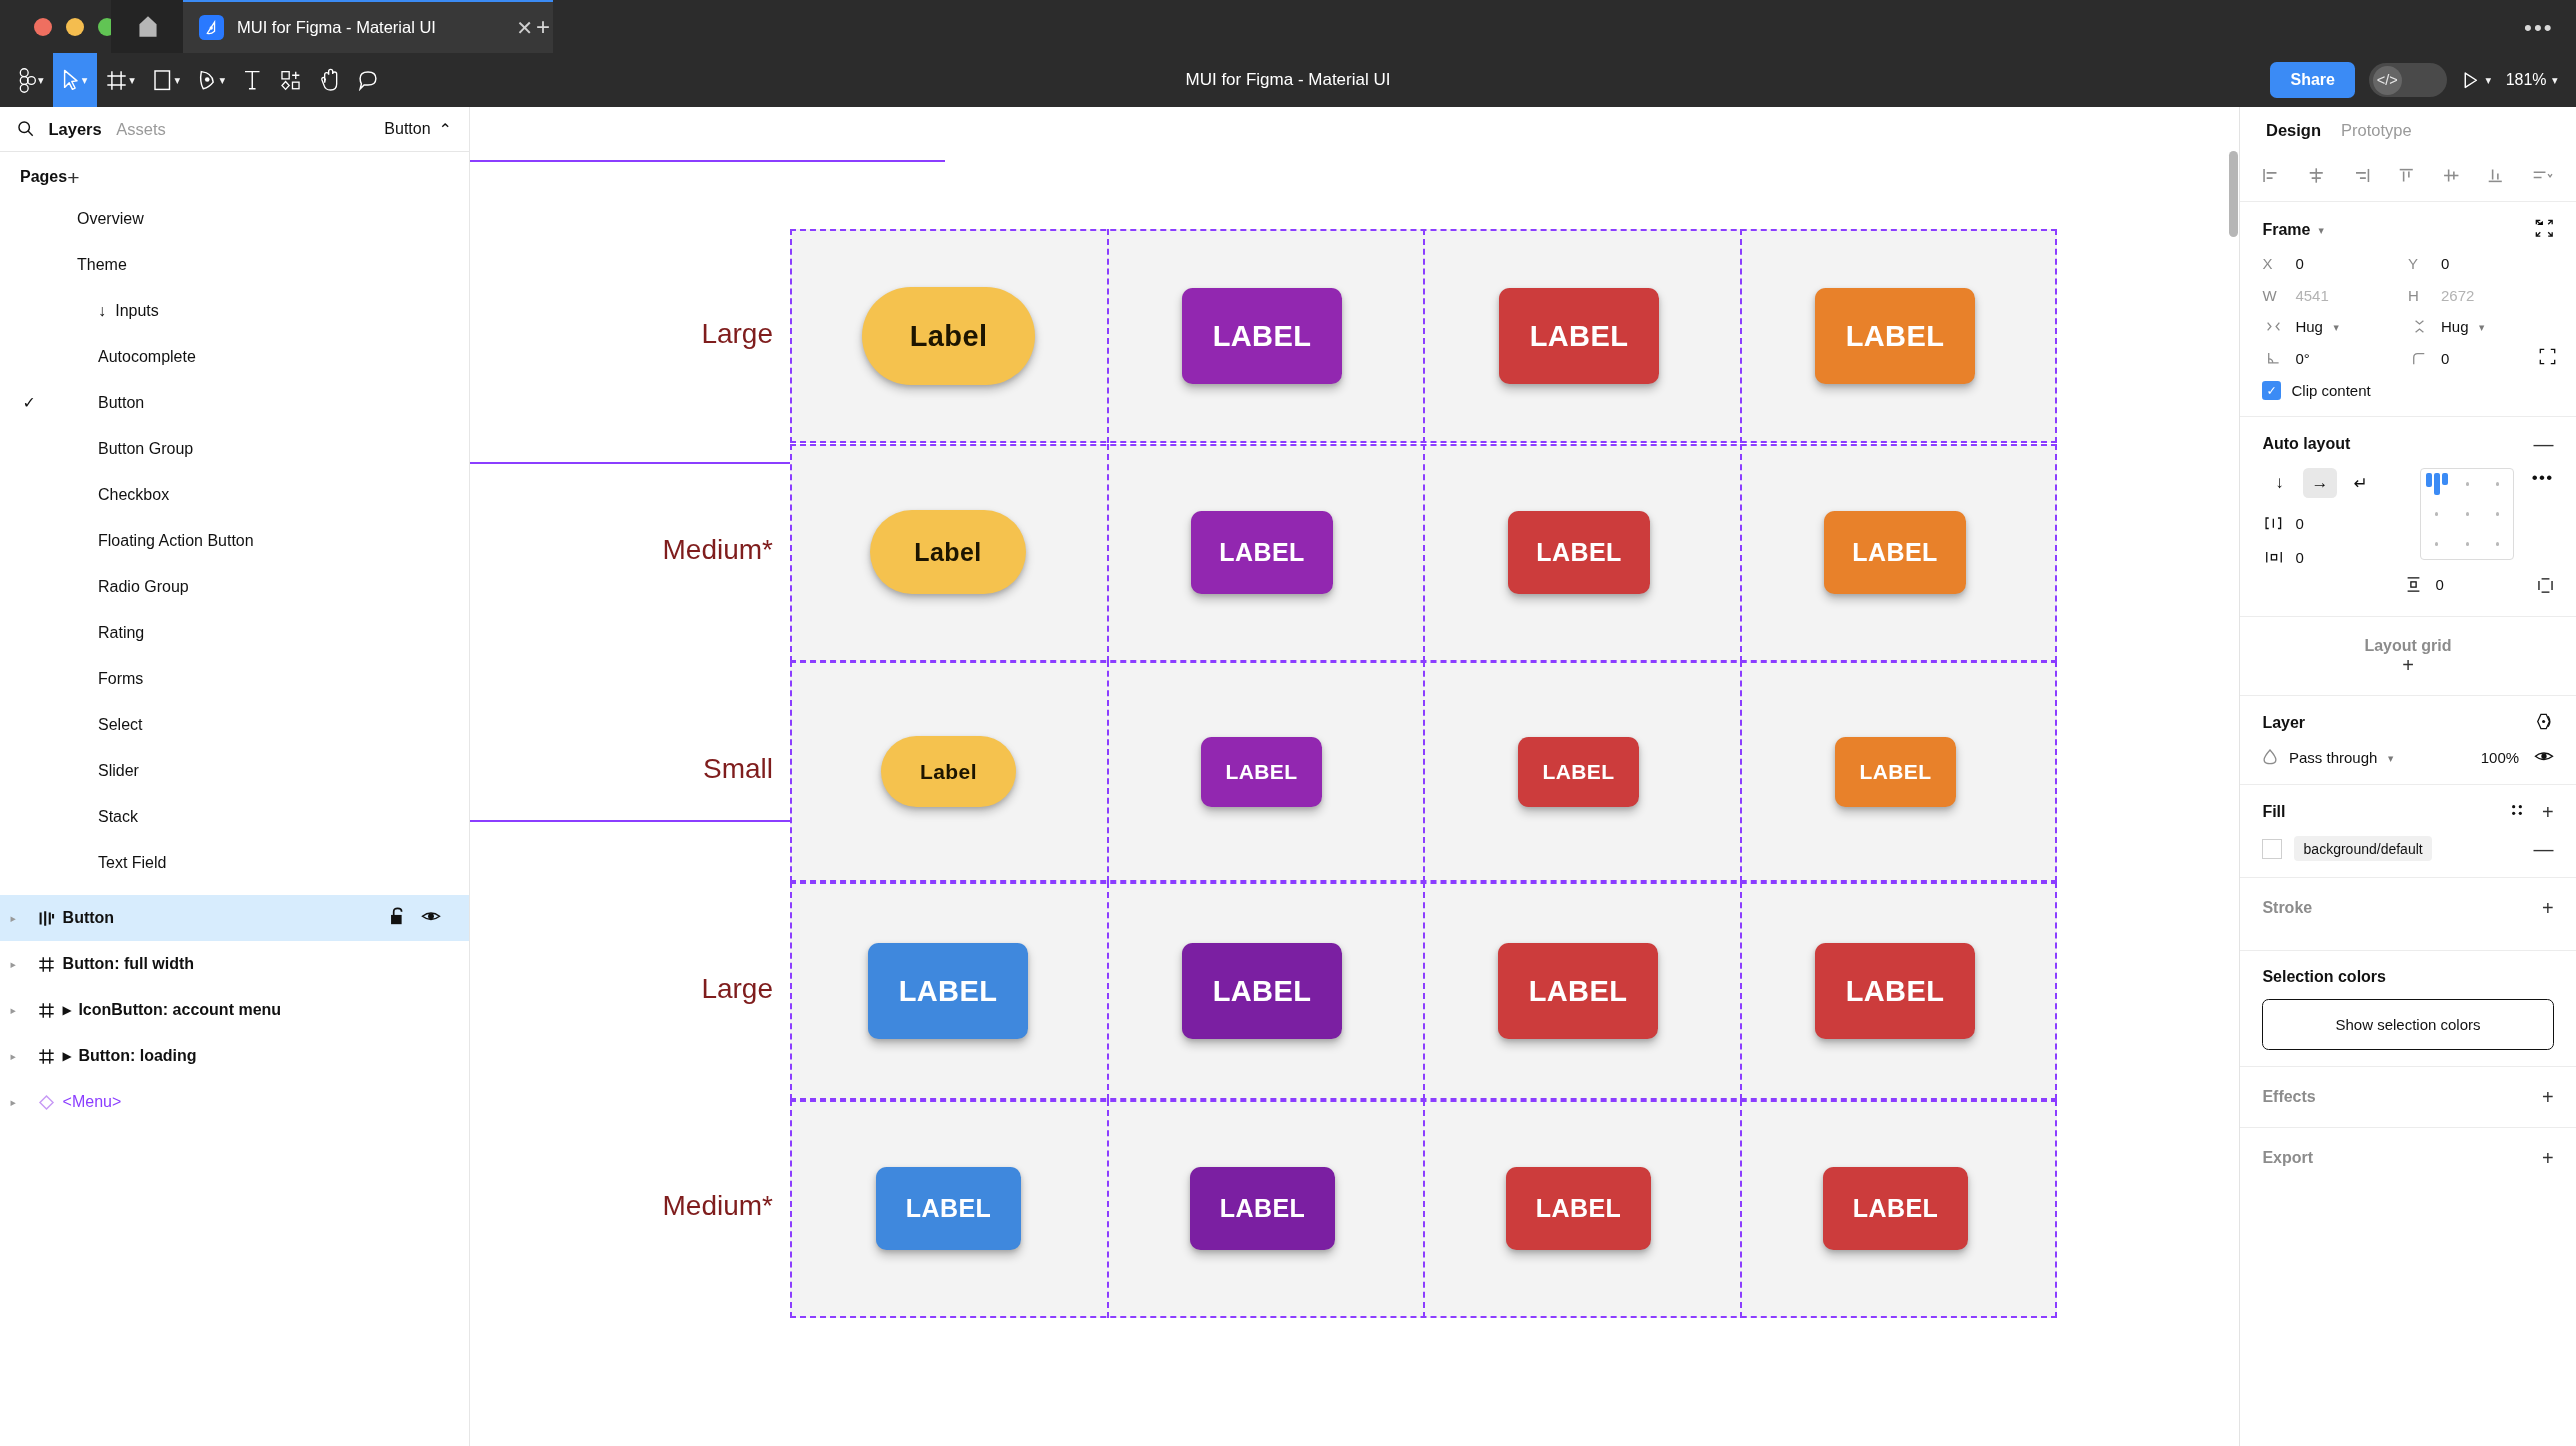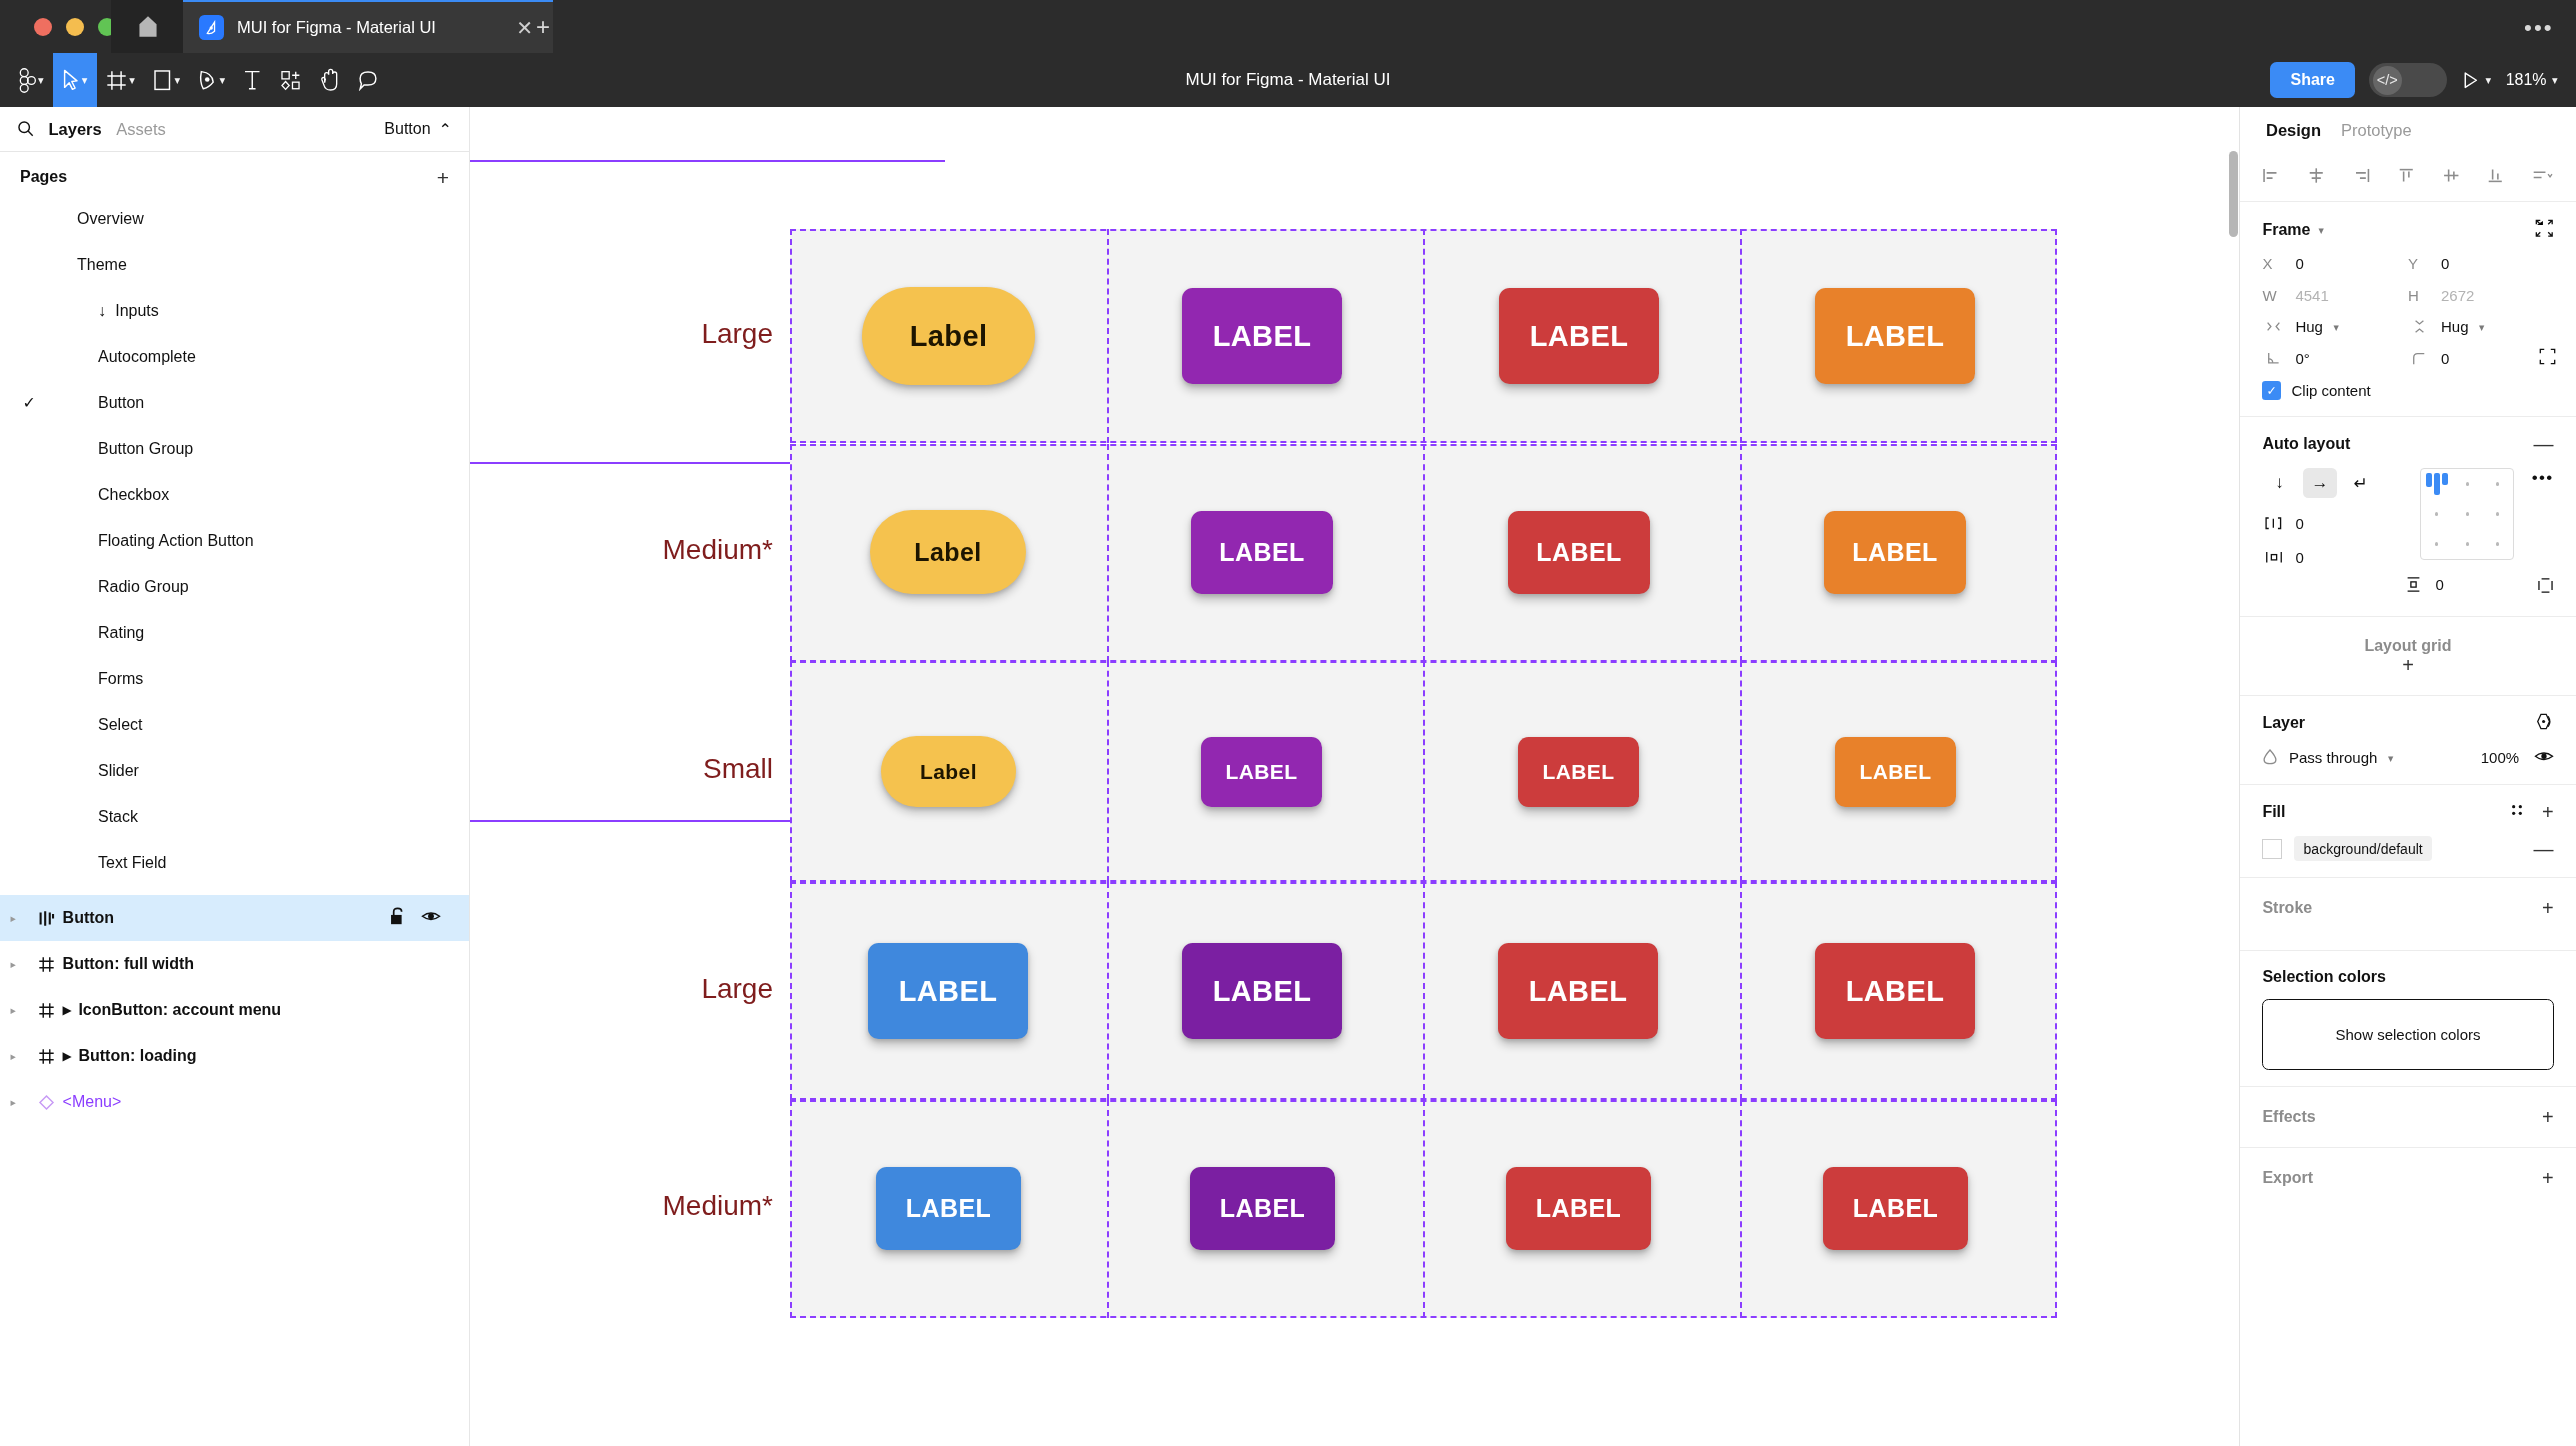--- a/index.html
+++ b/index.html
@@ -83,21 +83,21 @@
     height:45px; display:flex; align-items:center; padding:0 17px; gap:14.5px;
     border-bottom:0.7px solid #e6e6e6; position:relative;
   }
   .lp-tab{ font-size:16.5px; color:#9a9a9a; }
   .lp-tab.on{ color:#111; font-weight:bold; }
   .lp-sel{
     position:absolute; right:17px; display:flex; align-items:center; gap:8px;
     font-size:16px; color:#111;
   }
   .pages-head{
-    display:flex; align-items:center; justify-content:space-between;
+    display:flex; align-items:center; justify-content:flex-start;
     padding:14.5px 20px 8px 20px;
   }
   .pages-title{ font-size:16px; font-weight:bold; color:#111; }
   .pages-plus{ font-size:21px; color:#333; line-height:1; }
   .page-row{
     height:46px; display:flex; align-items:center; padding-left:20px;
     font-size:16px; color:#111; position:relative;
   }
   .page-row .chk{ position:absolute; left:22.4px; font-size:16px; }
   .page-lbl{ margin-left:57px; }
@@ -198,21 +198,21 @@
   }
   .al-dot{ width:3.3px;height:3.3px;border-radius:50%;background:#b9b9b9; }
   .al-bars{ display:flex; align-items:flex-start; gap:2px; height:22.4px; }
   .al-bars i{ width:6px;background:#3b8bf5;border-radius:2px;display:block; }
   .fill-row{ display:flex; align-items:center; gap:12px; }
   .swatch{ width:20px;height:20px;border:0.7px solid #cfcfcf;background:#fff; flex:0 0 auto;}
   .chip{ background:#f0f0f0; border-radius:4px; padding:4.6px 9.2px; font-size:14px; }
   .plus-ic{ font-size:20px; color:#333; line-height:1; }
   .minus-ic{ font-size:20px; color:#333; line-height:1; }
   .sel-btn{
-    width:100%; padding:26px 0; border:1.3px solid #111; border-radius:6.6px;
+    width:100%; padding:16px 0; border:1.3px solid #111; border-radius:6.6px;
     background:#fff; font-size:15px; color:#111; text-align:center;
   }
   .icon-sm{ display:inline-flex; align-items:center; justify-content:center; }
 </style>
 </head>
 <body>
 
 <div class="titlebar">
   <div class="traffic">
     <span class="tl r"></span>

